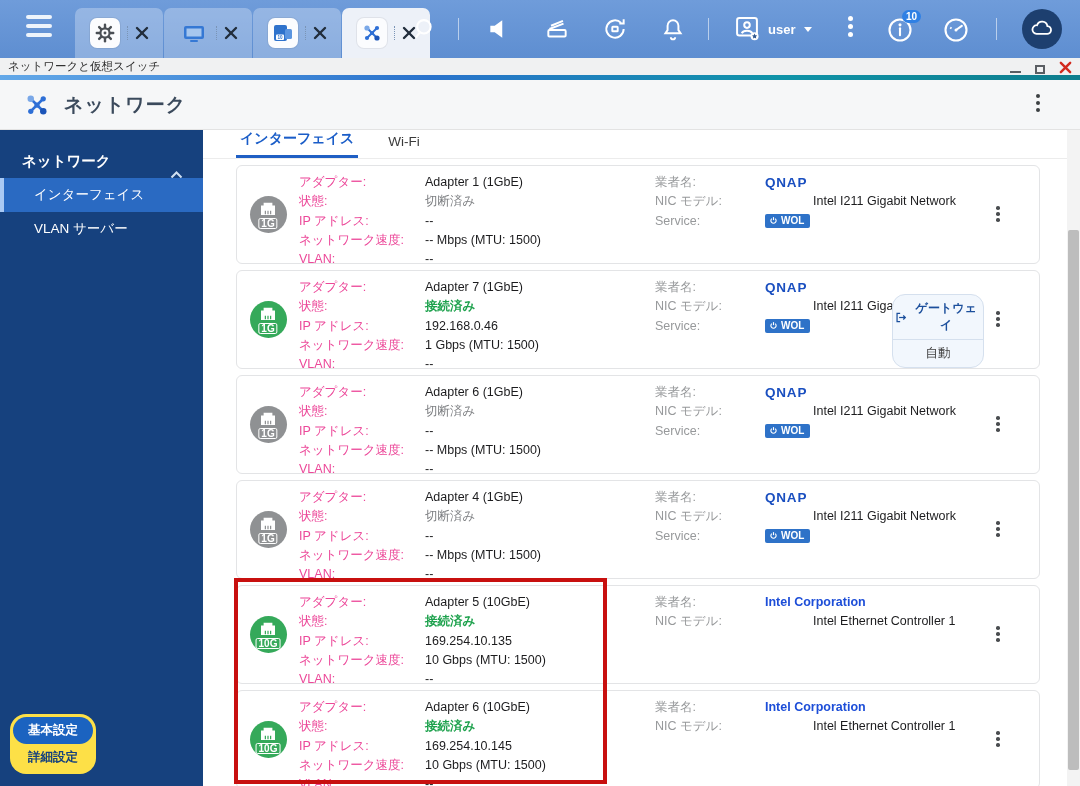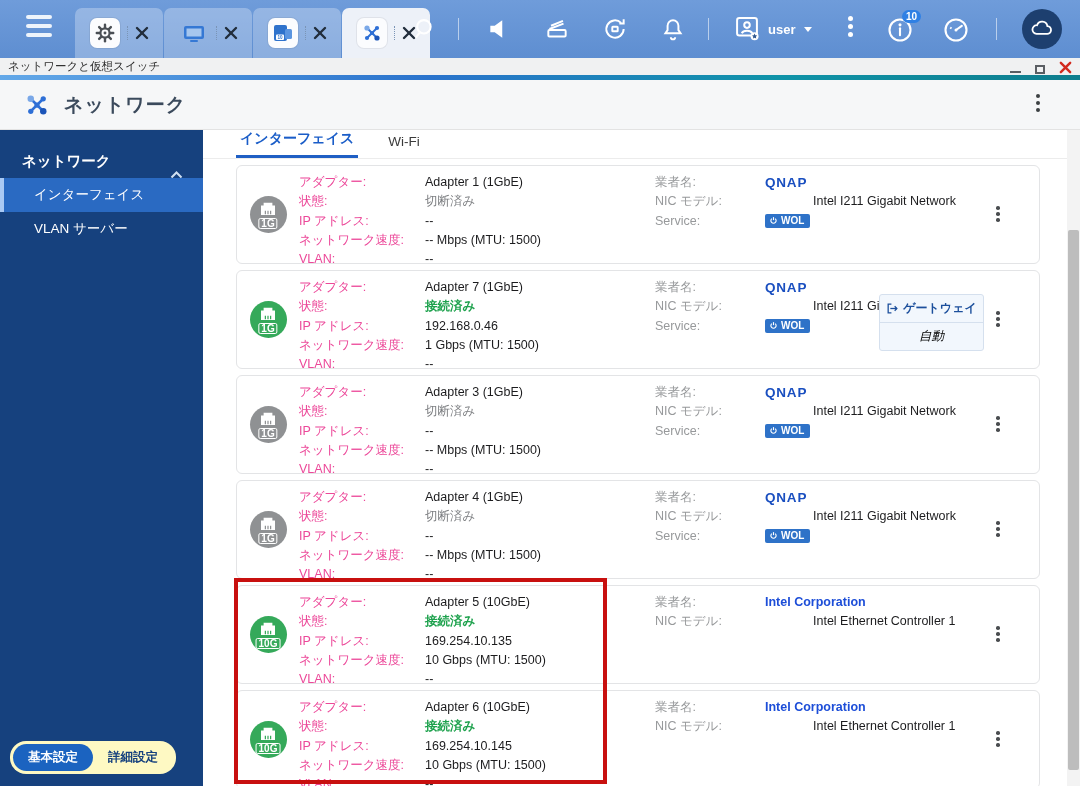--- a/index.html
+++ b/index.html
@@ -56,21 +56,21 @@
   .sidebar { position:absolute; left:0; top:130px; width:203px; height:656px; background:#16417e; }
   .s-item { position:relative; height:34px; line-height:34px; padding-left:22px; color:#fff;
             font-size:14.5px; font-weight:bold; cursor:pointer; }
   .s-sub { position:relative; height:34px; line-height:34px; padding-left:34px; color:#fff;
            font-size:13.5px; cursor:pointer; }
   .s-sub.selected { background:#2a6ac2; border-left:4px solid #a9c9f4; padding-left:30px; }
   .s-sub.small { font-size:12.5px; font-weight:bold; }
   .s-item:first-child { margin-top:14px; }
   .chev { position:absolute; right:20px; top:13px; }
   .side-footer { position:absolute; left:10px; bottom:12px; }
-  .pill { background:#fef9c3; border-radius:16px; padding:3px; display:inline-flex; }
+  .pill { background:#fde047; border-radius:16px; padding:3px; display:inline-flex;flex-direction:column; }
   .pb { padding:5px 15px; border-radius:14px; font-size:12.5px; font-weight:bold; cursor:pointer; }
   .pb.active { background:#1b63c0; color:#fff; }
   .pb.inactive { color:#16417e; }
 
   
   .main { position:absolute; left:203px; top:130px; width:877px; height:656px; background:#fff; }
   .tabbar { position:absolute; left:0; top:0; width:100%; height:29px; border-bottom:1px solid #ececec;
             display:flex; align-items:flex-end; padding-left:33px; }
   .itab { font-size:14px; font-weight:bold; color:#1a5dc8; padding:0 4px 7px; border-bottom:3px solid #1f5fc4; cursor:pointer; }
   .wftab { font-size:13.5px; color:#3a3a3a; margin-left:30px; padding-bottom:9px; cursor:pointer; }
@@ -94,25 +94,25 @@
   .st-on { color:#1fa24e; font-weight:bold; }
   .st-off { color:#7d7f82; }
   .nic { max-width:212px; overflow:hidden; white-space:nowrap;margin-left:48px; }
   .qnap-logo { font-size:13.5px; font-weight:800; color:#1a4fc0; letter-spacing:.8px; }
   .vendor-txt { font-weight:bold; color:#1d4ed8; }
   .wol-badge { display:inline-flex; align-items:center; gap:3px; background:#2e72c8; color:#fff;
                font-size:10px; font-weight:bold; border-radius:2px; padding:1px 6px 1px 4px; height:14px; margin-top:2px; }
   .kebab { position:absolute; right:33px; top:40px; width:10px; height:20px; cursor:pointer; }
   .dots-s { display:block; width:3.5px; height:3.5px; border-radius:50%; background:#4a4d50;
             box-shadow:0 6px 0 #4a4d50, 0 12px 0 #4a4d50; }
-  .gw-btn { position:absolute; right:55px; top:23px; width:105px; background:#f2f7fd;
-            border:1px solid #d5e0ee; border-radius:3px; text-align:center; cursor:pointer; }
+  .gw-btn { position:absolute; right:55px; top:23px; width:92px; background:#f2f7fd;
+            border:1px solid #d5e0ee; border-radius:13px; text-align:center; cursor:pointer; }
   .gw-top { padding:5px 2px; font-size:12px; font-weight:bold; color:#1c4f9c;
             border-bottom:1px solid #d5e0ee; display:flex; align-items:center; justify-content:center; gap:4px; }
-  .gw-bottom { padding:5px 0; font-size:12.5px; color:#000000;font-style:italic; }
+  .gw-bottom { padding:5px 0; font-size:12.5px; color:#404040; }
   .scroll-track { position:absolute; right:0; top:0; width:13px; height:656px; background:#f3f3f3; }
   .scroll-thumb { position:absolute; right:1px; top:100px; width:11px; height:540px; background:#bdbdbd; border-radius:2px; }
 
   .red-rect { position:absolute; left:234px; top:578px; width:373px; height:206px;
               border:4px solid #c8100f; z-index:50; pointer-events:none; }
 </style>
 </head>
 <body>
 
 <div class="topbar">
@@ -494,21 +494,21 @@
                 <line x1="10" y1="11" x2="10" y2="15"></line>
                 <line x1="13" y1="11" x2="13" y2="15"></line>
               </g>
             </svg>
         <span class="speed-badge">1G</span>
       </div>
         </div>
       <div class="main-col">
         <div class="frow">
             <span class="flabel">アダプター:</span>
-            <span class="fval b">Adapter 3 (1GbE)</span>
+            <span class="fval b">Adapter 6 (1GbE)</span>
           </div>
         <div class="frow">
             <span class="flabel">状態:</span>
             <span class="st-off">切断済み</span>
           </div>
         <div class="frow">
             <span class="flabel">IP アドレス:</span>
             <span class="fval b">--</span>
           </div>
         <div class="frow">

